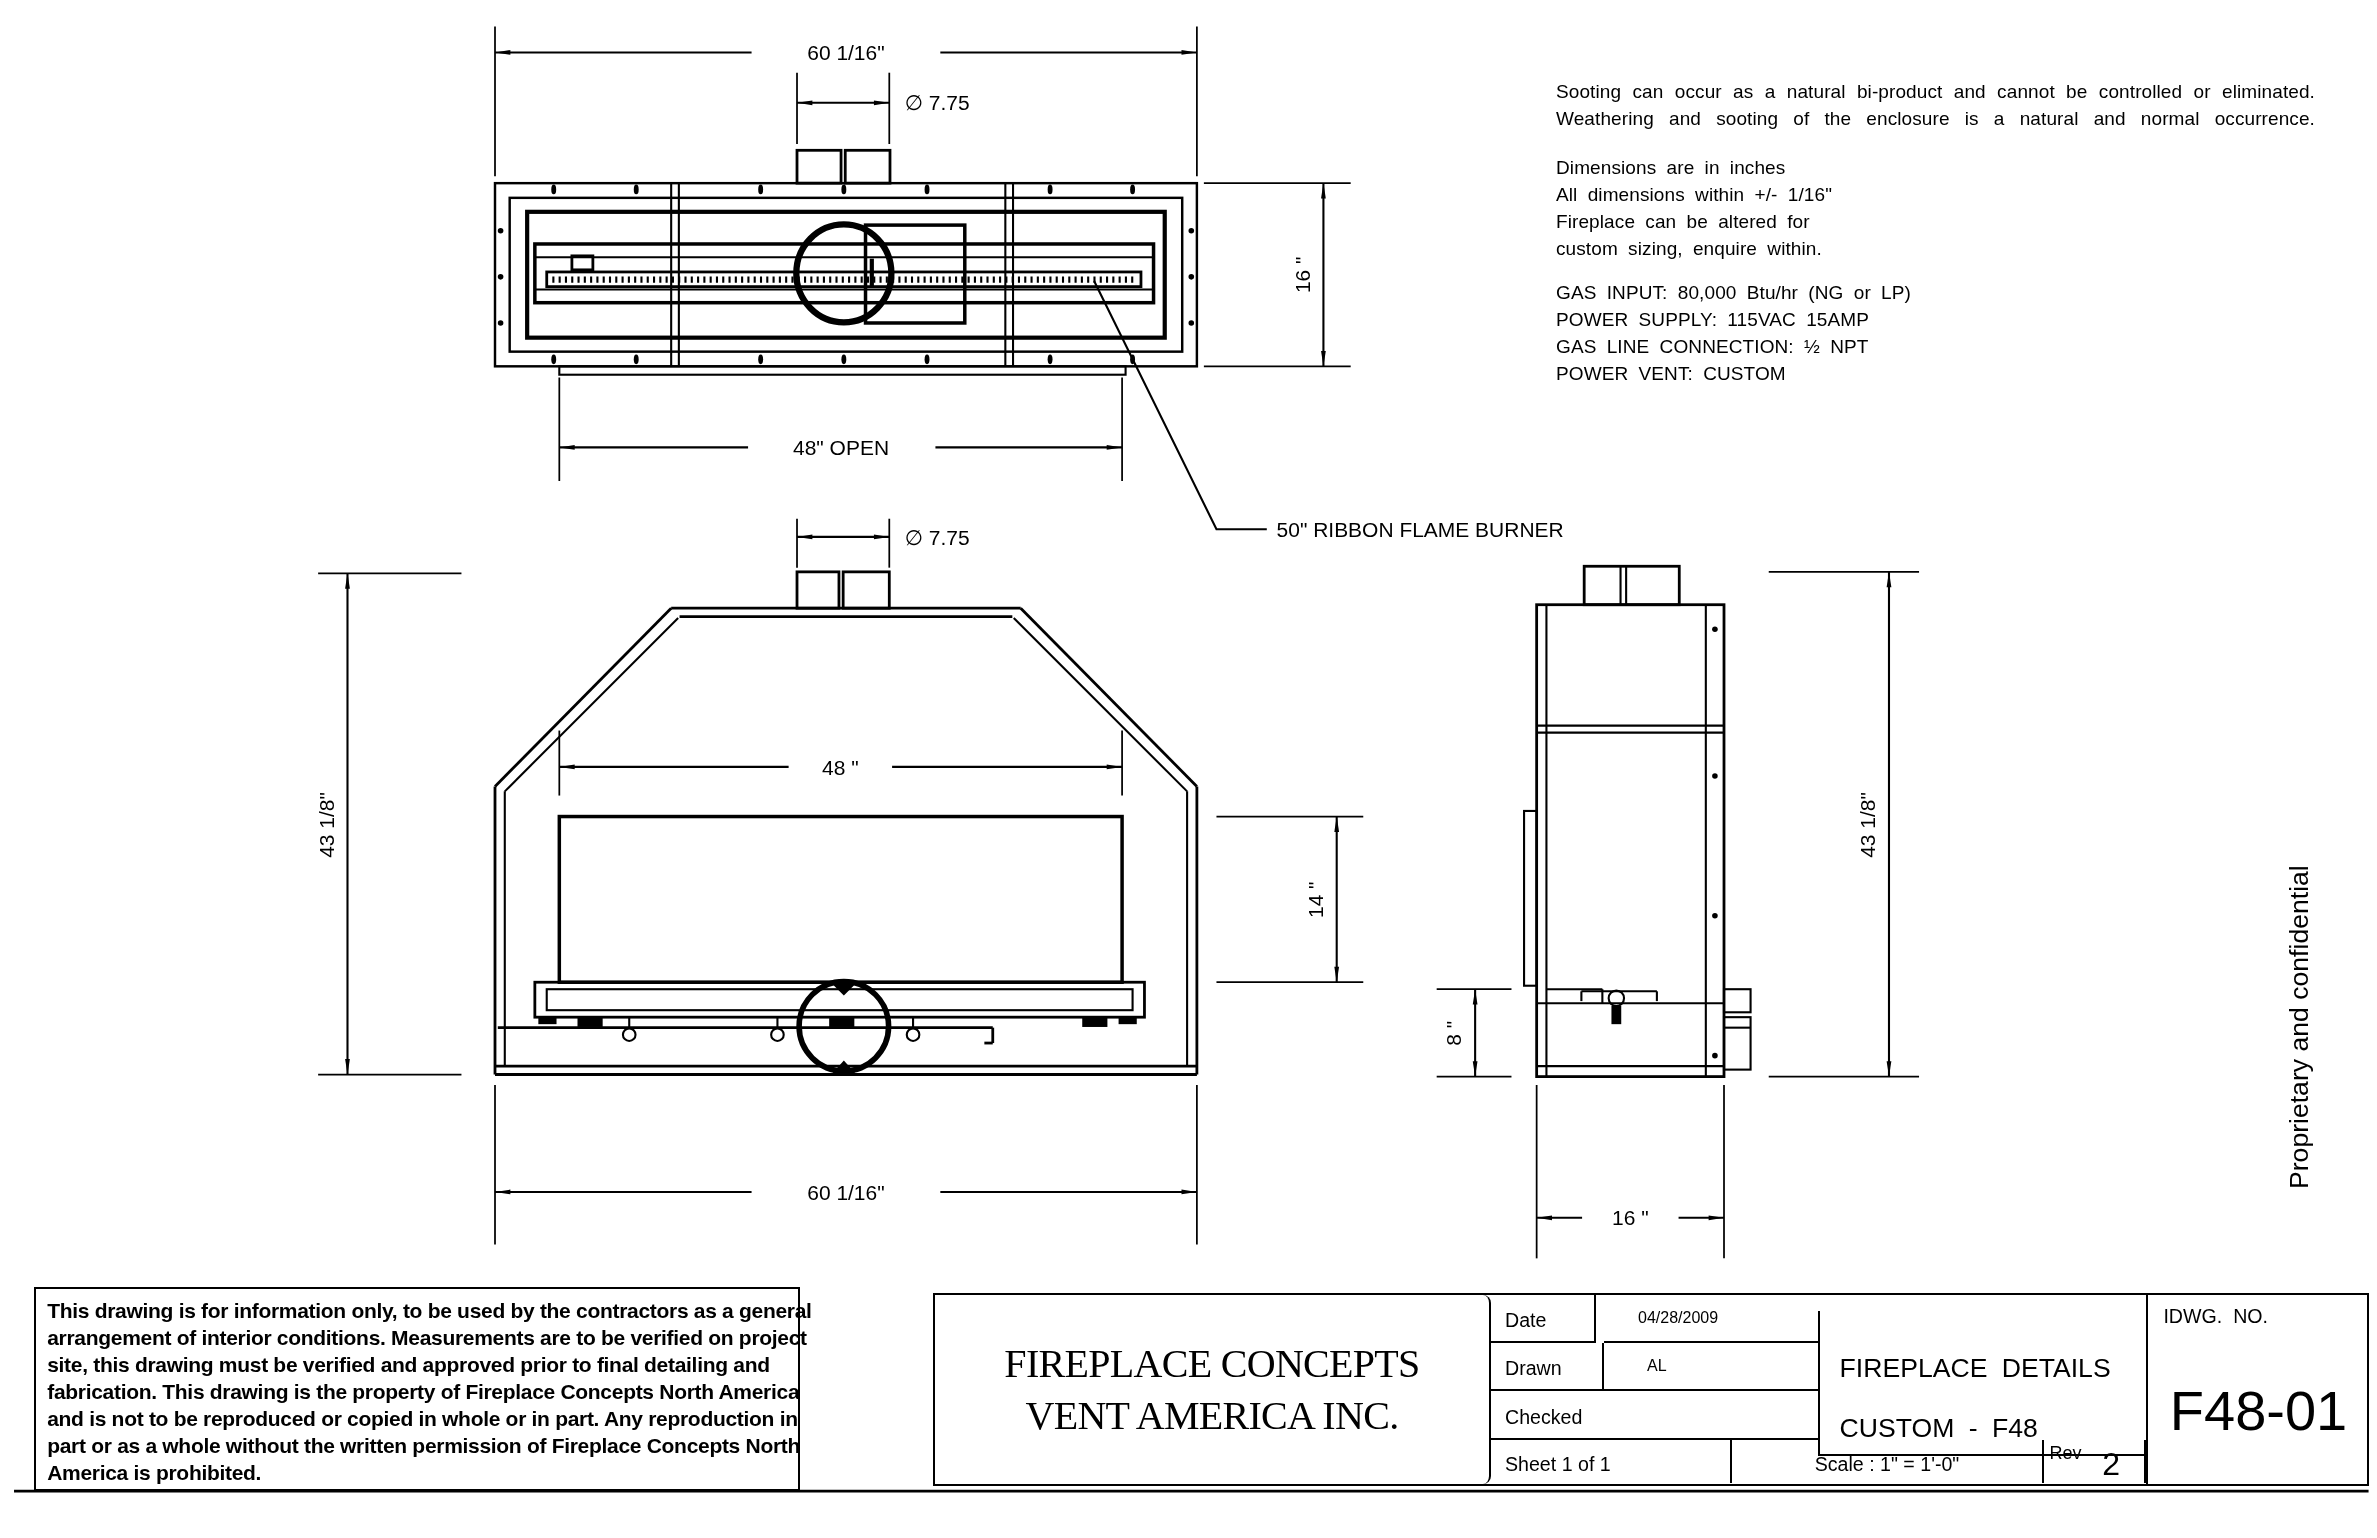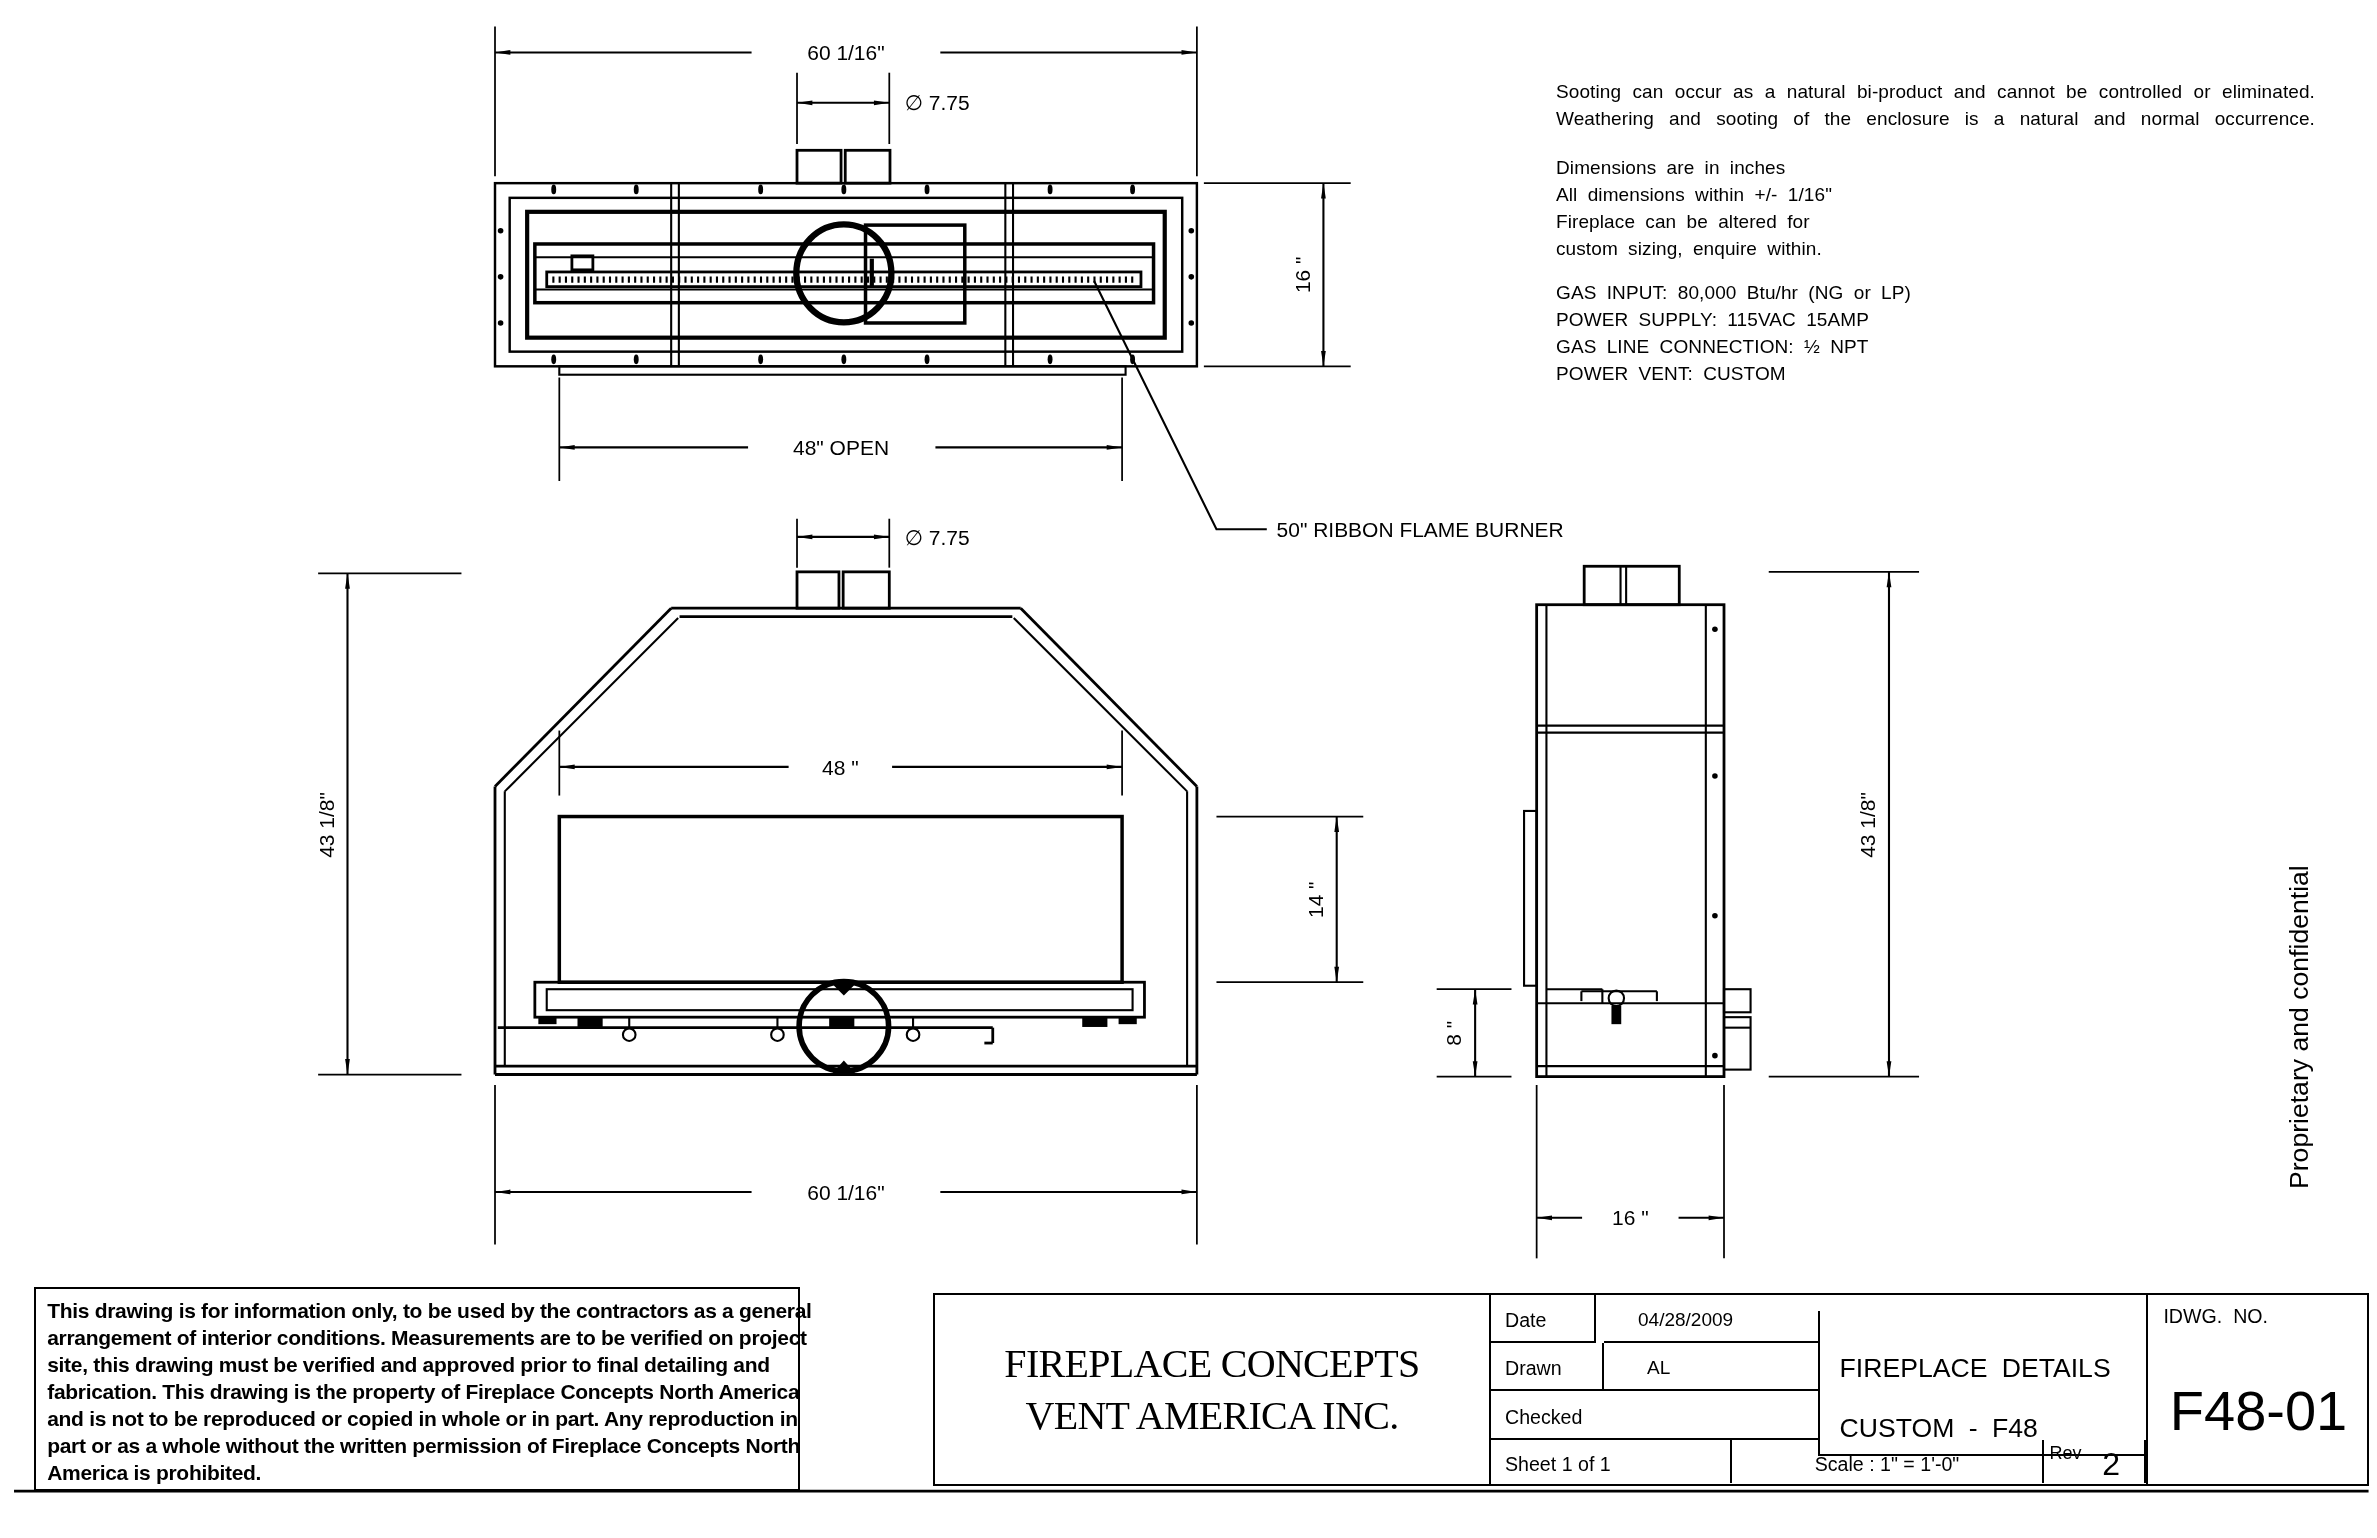--- a/index.html
+++ b/index.html
@@ -19,24 +19,24 @@
   #proprietary { left:2284px; top:1189px; transform-origin:0 0; transform:rotate(-90deg); font-size:26.6px; white-space:nowrap; }
 
   
   #disclaimer { left:34px; top:1287px; width:766px; height:204px; border:2.1px solid #000; padding:8.4px 11.2px; }
   #disclaimer .dline { font-weight:bold; font-size:21px; line-height:27px; white-space:nowrap; letter-spacing:-0.3px; }
 
   
   #titleblock { left:933px; top:1293px; width:1436px; height:193px; border:2.1px solid #000; }
   .tb { position:absolute; box-sizing:border-box; }
   .b-r { border-right:2.1px solid #000; } .b-b { border-bottom:2.1px solid #000; } .b-l { border-left:2.1px solid #000;padding-left:16px; }
-  #tb-company { left:0; top:0; width:556px; height:189px; display:flex; flex-direction:column; justify-content:center; align-items:center; }
+  #tb-company { left:0; top:0; width:556px; height:189px; display:flex; flex-direction:column; justify-content:center; align-items:center;border-radius:8px; }
   .company-line { font-family:"Liberation Serif",serif; font-size:40px; line-height:52px; letter-spacing:-0.7px; white-space:nowrap; }
   .tb-label { font-size:19.6px; }
-  .tb-value { font-size:19px; }
+  .tb-value { font-size:16px; }
   #tb-title-cell { left:883px; top:16px; width:328px; height:145px; padding:26.6px 0 0 19.6px; }
   .title-line { font-size:26.6px; line-height:60px; word-spacing:7px; white-space:nowrap; }
   #tb-dwg { left:1211px; top:0; width:223px; height:189px; }
   #tb-dwg-label { position:absolute; left:15.4px; top:9.8px; font-size:19.6px; word-spacing:5.6px; }
   #tb-dwg-no { position:absolute; left:0; right:0; top:83px; text-align:center; font-size:56px; }
   #tb-rev-label { position:absolute; left:5.6px; top:2.8px; font-size:18px; }
   #tb-rev-val { position:absolute; right:24px; top:5.6px; font-size:32px; }
 </style>
 </head>
 <body>

